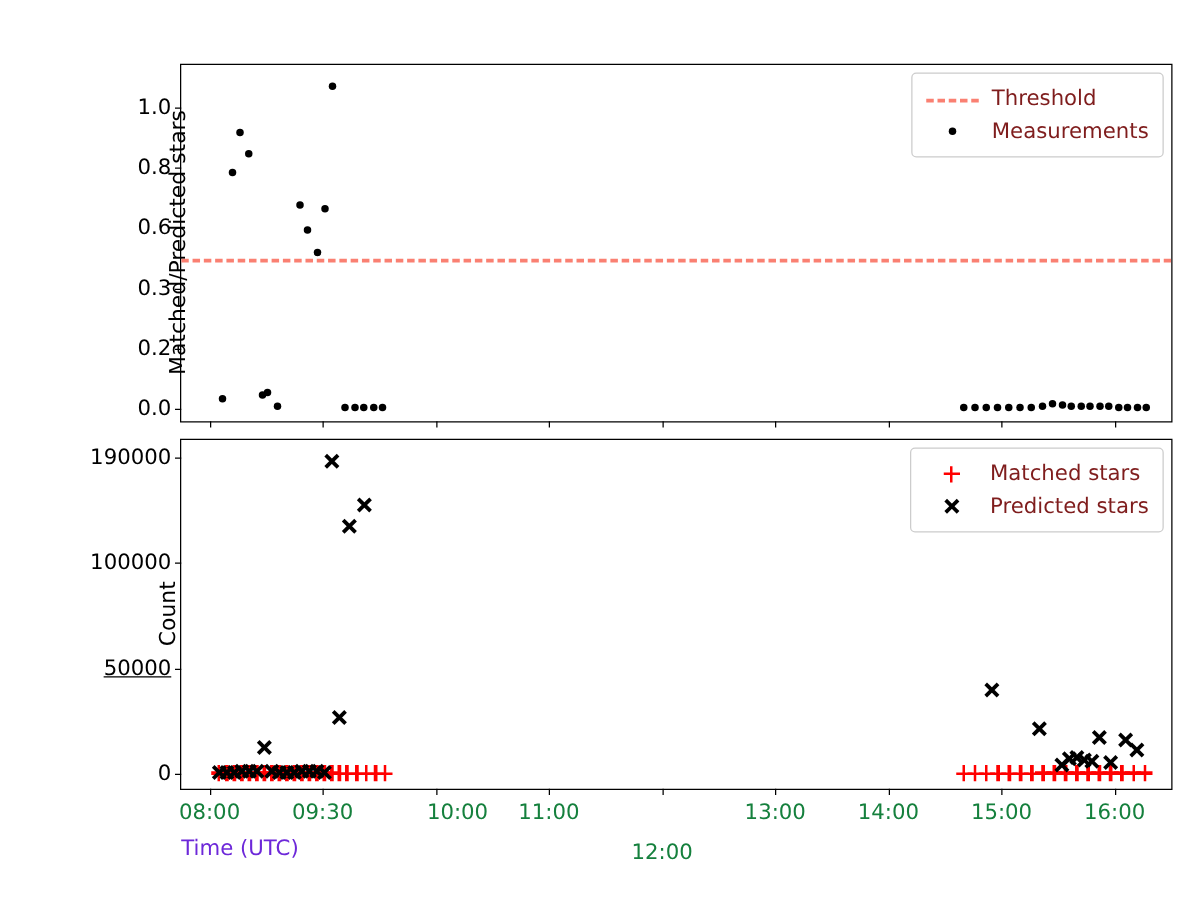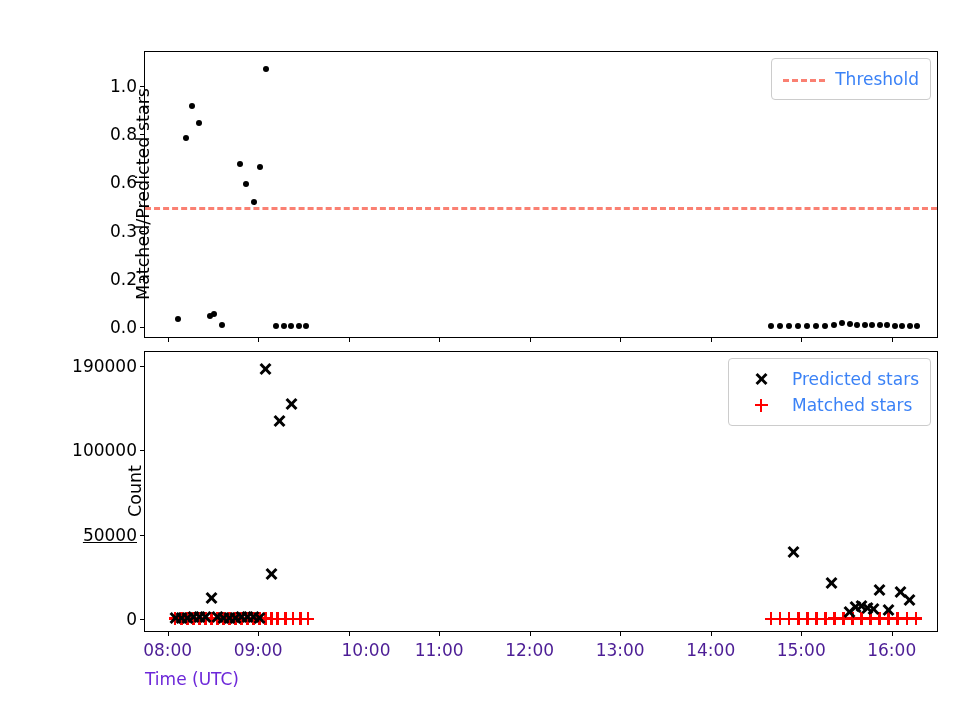--- a/index.html
+++ b/index.html
@@ -76,21 +76,21 @@
     top: 100%;
     width: 0;
     height: 5px;
     border-left: 1.5px solid #000000;
   }
   .xtick-label {
     position: absolute;
     top: calc(100% + 9px);
     transform: translateX(-50%);
     font-size: 17px;
-    color: #4c1d95;
+    color: #15803d;
     white-space: nowrap;
     text-align: center;
   }
   
   .ylabel {
     position: absolute;
     transform-origin: 50% 50%;
     font-size: 17.5px;
     color: #000;
     white-space: nowrap;
@@ -174,21 +174,21 @@
   }
   
   .legend {
     position: absolute;
     box-sizing: border-box;
     background: #ffffff;
     border: 1px solid #cccccc;
     border-radius: 4px;
     padding: 7px 11px 7px 9px;
     font-size: 17px;
-    color: #3b82f6;
+    color: #7f1d1d;
   }
   #legend-top {
     right: 6px;
     top: 6px;
   }
   #legend-bottom {
     right: 6px;
     top: 6px;
   }
   .legend-row {
@@ -305,20 +305,26 @@
         </div>
     </div>
 
     <div class="legend" id="legend-top">
       <div class="legend-row">
         <span class="legend-key">
           <span class="key-dashline"></span>
         </span>
         <span class="legend-label">Threshold</span>
       </div>
+      <div class="legend-row">
+        <span class="legend-key">
+          <span class="key-dot"></span>
+        </span>
+        <span class="legend-label">Measurements</span>
+      </div>
     </div>
   </div>
 
   <div class="axes" id="axes-bottom">
 
     <div class="ylabel" id="ylabel-bottom">Count</div>
 
     <div id="yticks-bottom">
         <div class="ytick-line" style="top: 267.164px;"></div>
         <div class="ytick-label" style="top: 267.164px;">0</div>
@@ -326,27 +332,27 @@
         <div class="ytick-label" style="top: 182.618px; text-decoration: underline;">50000</div>
         <div class="ytick-line" style="top: 98.0727px;"></div>
         <div class="ytick-label" style="top: 98.0727px;">100000</div>
         <div class="ytick-line" style="top: 13.5273px;"></div>
         <div class="ytick-label" style="top: 13.5273px;">190000</div>
       </div>
     <div id="xticks-bottom">
         <div class="xtick-line" style="left: 22.6286px;"></div>
         <div class="xtick-label" style="left: 22.6286px;">08:00</div>
         <div class="xtick-line" style="left: 113.143px;"></div>
-        <div class="xtick-label" style="left: 113.143px;">09:00</div>
+        <div class="xtick-label" style="left: 113.143px;">09:30</div>
         <div class="xtick-line" style="left: 203.657px;"></div>
         <div class="xtick-label" style="left: 221px;">10:00</div>
         <div class="xtick-line" style="left: 294.171px;"></div>
         <div class="xtick-label" style="left: 294.171px;">11:00</div>
         <div class="xtick-line" style="left: 384.686px;"></div>
-        <div class="xtick-label" style="left: 384.686px;">12:00</div>
+        <div class="xtick-label" style="left: 384.686px; margin-top: 32px;">12:00</div>
         <div class="xtick-line" style="left: 475.2px;"></div>
         <div class="xtick-label" style="left: 475.2px;">13:00</div>
         <div class="xtick-line" style="left: 565.714px;"></div>
         <div class="xtick-label" style="left: 565.714px;">14:00</div>
         <div class="xtick-line" style="left: 656.229px;"></div>
         <div class="xtick-label" style="left: 656.229px;">15:00</div>
         <div class="xtick-line" style="left: 746.743px;"></div>
         <div class="xtick-label" style="left: 746.743px;">16:00</div>
       </div>
 
@@ -422,26 +428,26 @@
           <div class="pt-cross" style="left: 755.794px; top: 240.109px;"></div>
           <div class="pt-cross" style="left: 764.846px; top: 247.718px;"></div>
         </div>
     </div>
 
     <div id="xlabel">Time (UTC)</div>
 
     <div class="legend" id="legend-bottom">
       <div class="legend-row">
         <span class="legend-key">
+          <span class="key-marker pt-plus"></span>
+        </span>
+        <span class="legend-label">Matched stars</span>
+      </div>
+      <div class="legend-row">
+        <span class="legend-key">
           <span class="key-marker pt-cross"></span>
         </span>
         <span class="legend-label">Predicted stars</span>
       </div>
-      <div class="legend-row">
-        <span class="legend-key">
-          <span class="key-marker pt-plus"></span>
-        </span>
-        <span class="legend-label">Matched stars</span>
-      </div>
     </div>
   </div>
 
 </div>
 
 </body></html>

